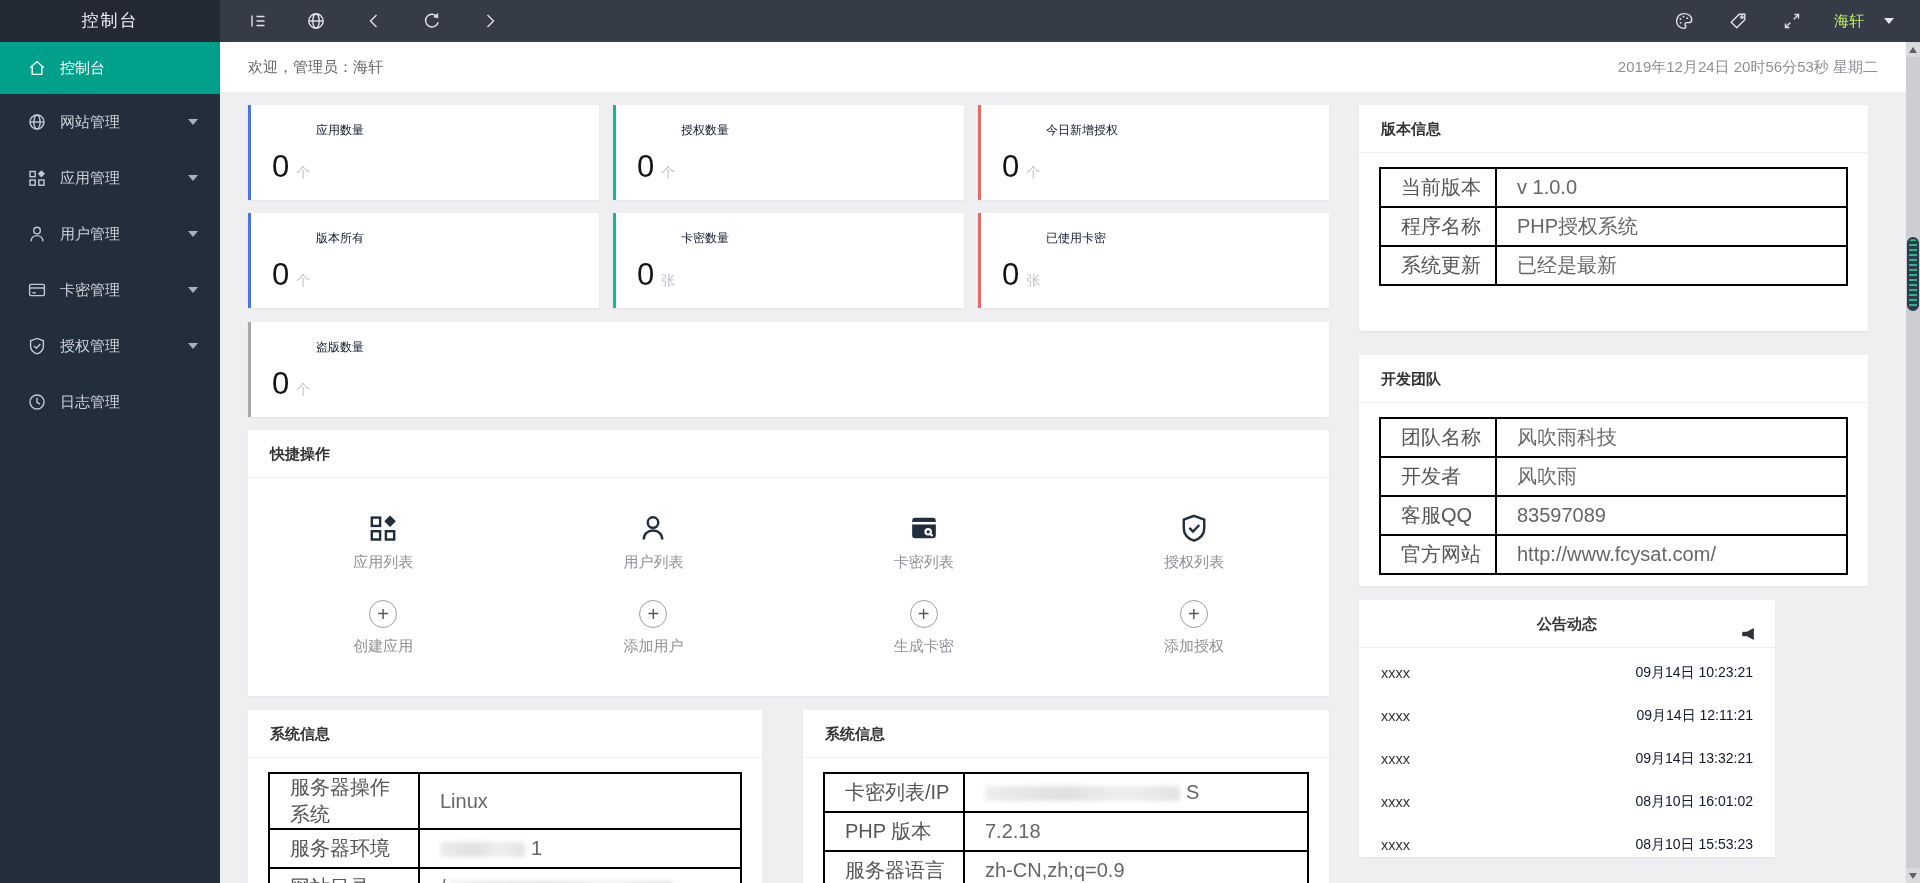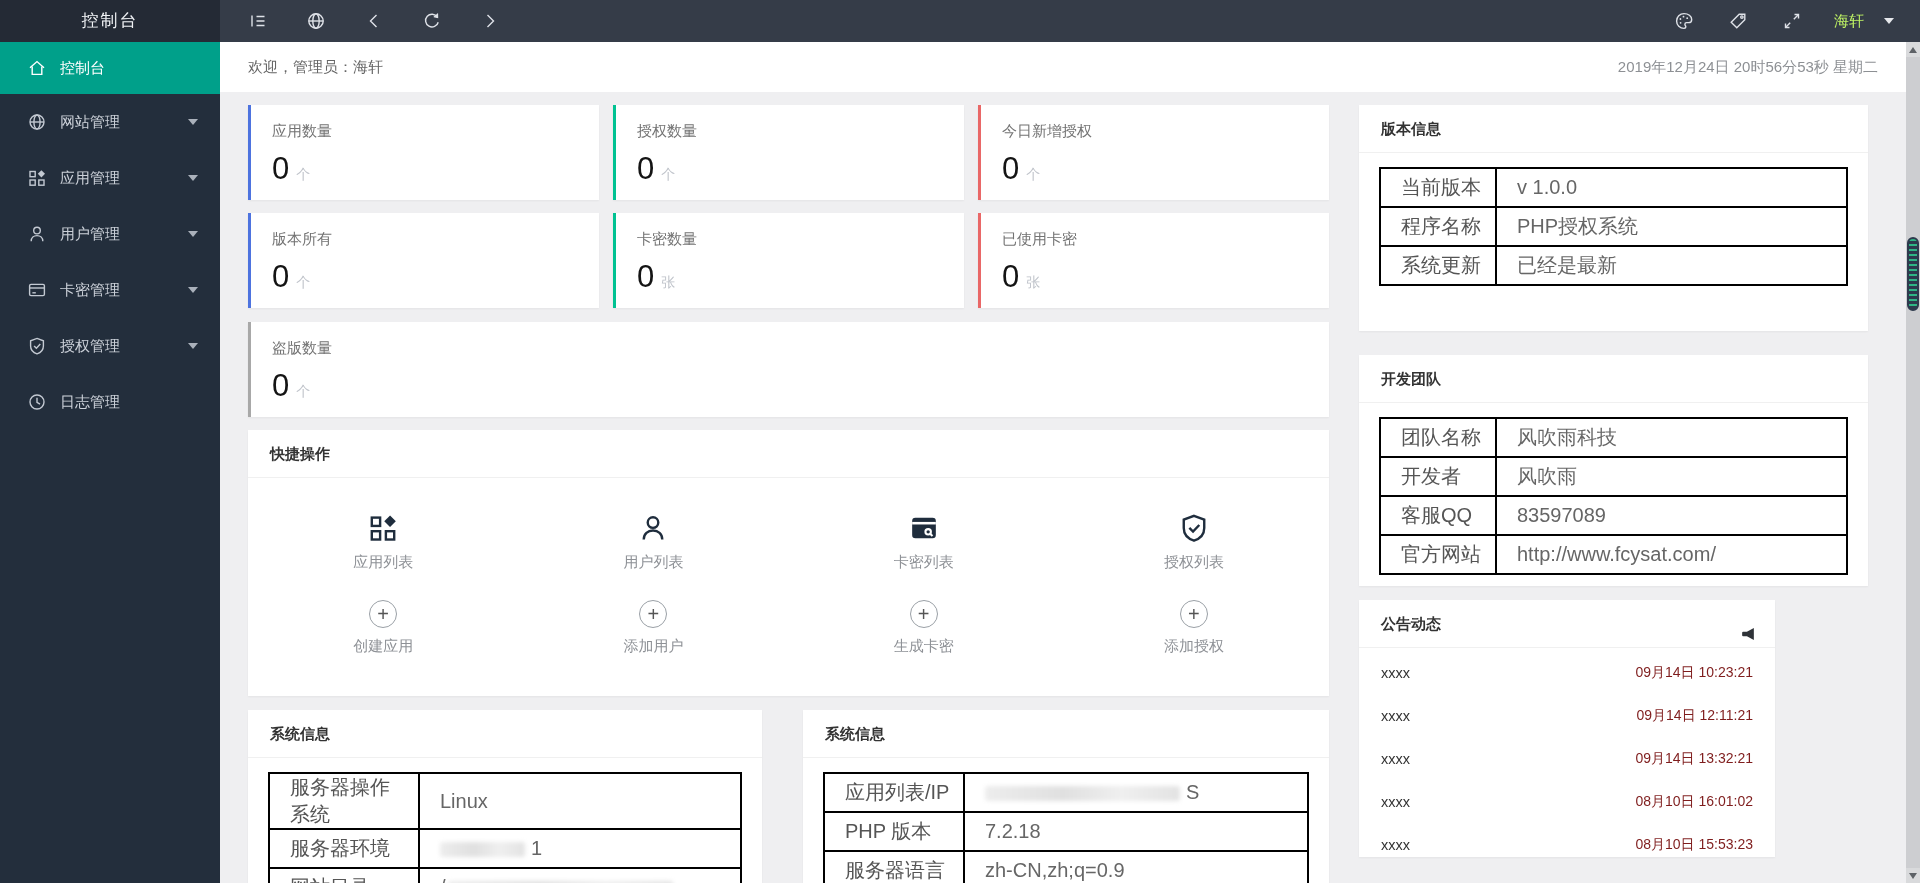--- a/index.html
+++ b/index.html
@@ -36,21 +36,21 @@
   
   .content { position:absolute; left:220px; top:92px; width:1700px; height:791px; background:#efeff1; overflow:hidden; }
   .panel { position:absolute; background:#fff; box-shadow:0 1px 2px rgba(0,0,0,.05); }
   .panel-hd { height:48px; line-height:48px; padding:0 22px; font-size:15px; color:#333;
     border-bottom:1px solid #f0f0f0; position:relative;font-weight:bold; }
 
   
   .stat-card { position:relative; background:#fff; width:351px; height:95px; padding:17px 24px;
     box-shadow:0 1px 2px rgba(0,0,0,.05); }
   .stat-card .bar { position:absolute; left:0; top:0; bottom:0; width:3px; }
-  .stat-title { font-size:15px; color:#737373; }
+  .stat-title { font-size:12px; color:#0f172a;margin-left:44px; }
   .stat-val { margin-top:10px; }
   .stat-val .num { font-size:31px; color:#141414; }
   .stat-val .unit { font-size:14px; color:#bfc3ca; margin-left:7px; }
   .row-flex { position:absolute; display:flex; gap:14px; }
 
   
   .qa-grid { display:flex; margin-top:34px; }
   .qa-col { flex:1; display:flex; flex-direction:column; align-items:center; }
   .qa-item { display:flex; flex-direction:column; align-items:center; cursor:pointer; }
   .qa-item .big-ic { width:32px; height:32px; }
@@ -64,21 +64,21 @@
   table.kv { border-collapse:collapse; margin:14px 20px 0 20px; }
   table.kv td { border:2px solid #000000; height:39px; font-size:20px; color:#666; padding:0 12px 0 20px; }
   table.kv td.k { color:#555; }
   .redact { display:inline-block; height:15px; vertical-align:middle; border-radius:3px;
     background:linear-gradient(90deg,#ededed,#e0e0e0 40%,#efefef 70%,#e3e3e3); filter:blur(2px); margin-right:6px; }
 
   
   .ann-row { height:43px; display:flex; align-items:center; justify-content:space-between;
     padding:0 22px; cursor:pointer; }
   .ann-text { font-size:14.5px; color:#333; }
-  .ann-time { font-size:14px; color:#7f1d1d; }
+  .ann-time { font-size:14px; color:#0f172a; }
   .mega { position:absolute; right:18px; top:14px; width:18px; height:18px; }
 
   
   .scrollbar { position:absolute; right:0; top:42px; width:14px; height:841px; background:#cdced1; }
   .sb-up, .sb-down { position:absolute; left:0; width:14px; height:15px; background:#d9dadc;
     display:flex; align-items:center; justify-content:center; cursor:pointer; }
   .sb-up { top:0; } .sb-down { bottom:0; }
   .tri-up { width:0; height:0; border-left:4px solid transparent; border-right:4px solid transparent; border-bottom:6px solid #5d6166; }
   .tri-dn { width:0; height:0; border-left:4px solid transparent; border-right:4px solid transparent; border-top:6px solid #5d6166; }
   .sb-thumb { position:absolute; left:1px; top:195px; width:12px; height:74px; border-radius:6px;
@@ -376,21 +376,21 @@
       </tr>
     </tbody>
       </table>
   </section>
 
   <section class="panel" style="left:583px; top:618px; width:526px; height:280px;">
     <div class="panel-hd">系统信息</div>
     <table class="kv" style="width:486px;">
       <tbody>
           <tr>
-        <td class="k" style="width:140px;">应用列表/IP</td>
+        <td class="k" style="width:140px;">卡密列表/IP</td>
         <td><span class="redact" style="width:195px;"></span><span>S</span></td>
       </tr>
       <tr>
         <td class="k">PHP 版本</td>
         <td>7.2.18</td>
       </tr>
       <tr>
         <td class="k">服务器语言</td>
         <td>zh-CN,zh;q=0.9</td>
       </tr>
@@ -435,21 +435,21 @@
             <td>83597089</td>
           </tr>
       <tr>
             <td class="k">官方网站</td>
             <td>http://www.fcysat.com/</td>
           </tr>
     </tbody>
       </table>
   </section>
 
-  <section class="panel" style="left:1139px; top:508px; width:416px; height:257px;">
+  <section class="panel" style="left:1139px; top:508px; width:416px; height:257px;text-align:center;">
     <div class="panel-hd">
       <span>公告动态</span>
       <span class="mega">
         <svg width="18" height="18" viewBox="0 0 20 20">
             <path d="M16.5 3.2 L8.8 7.4 H4.6 a1.1 1.1 0 0 0 -1.1 1.1 v3 a1.1 1.1 0 0 0 1.1 1.1 h4.2 l7.7 4.2 z" fill="#2f3338"></path>
           </svg>
       </span>
     </div>
     <div style="padding-top:3px;">
       <div class="ann-row">

